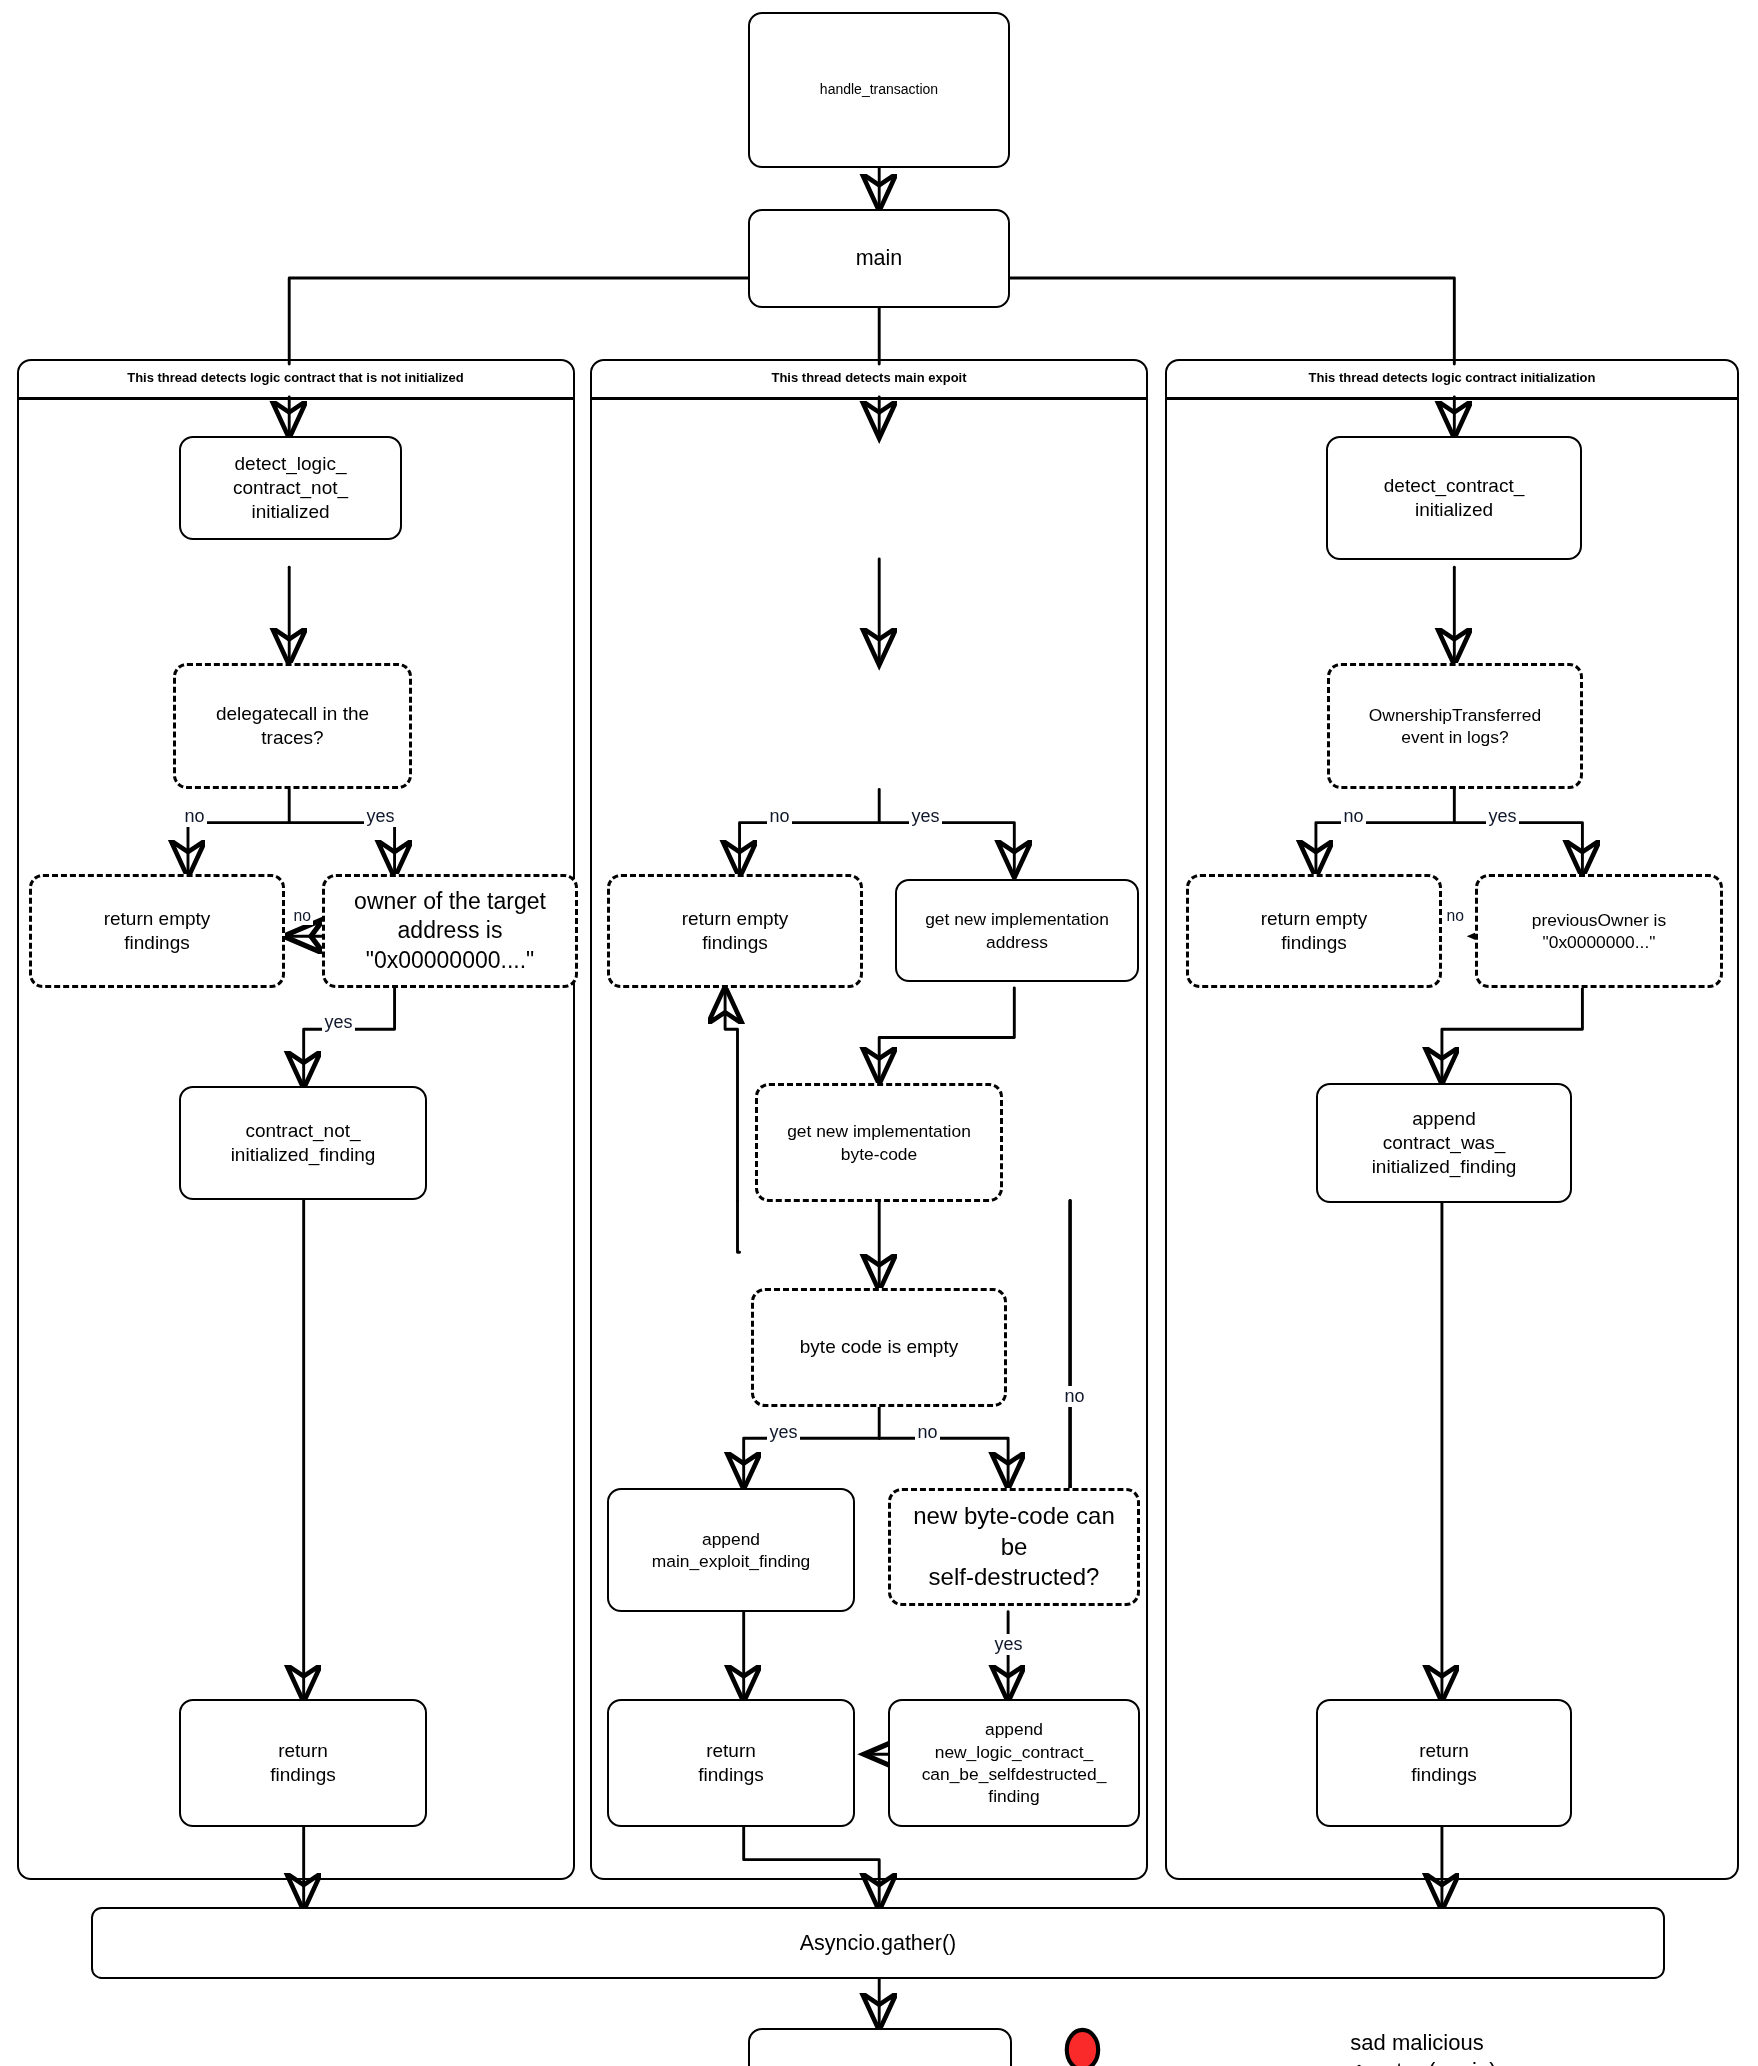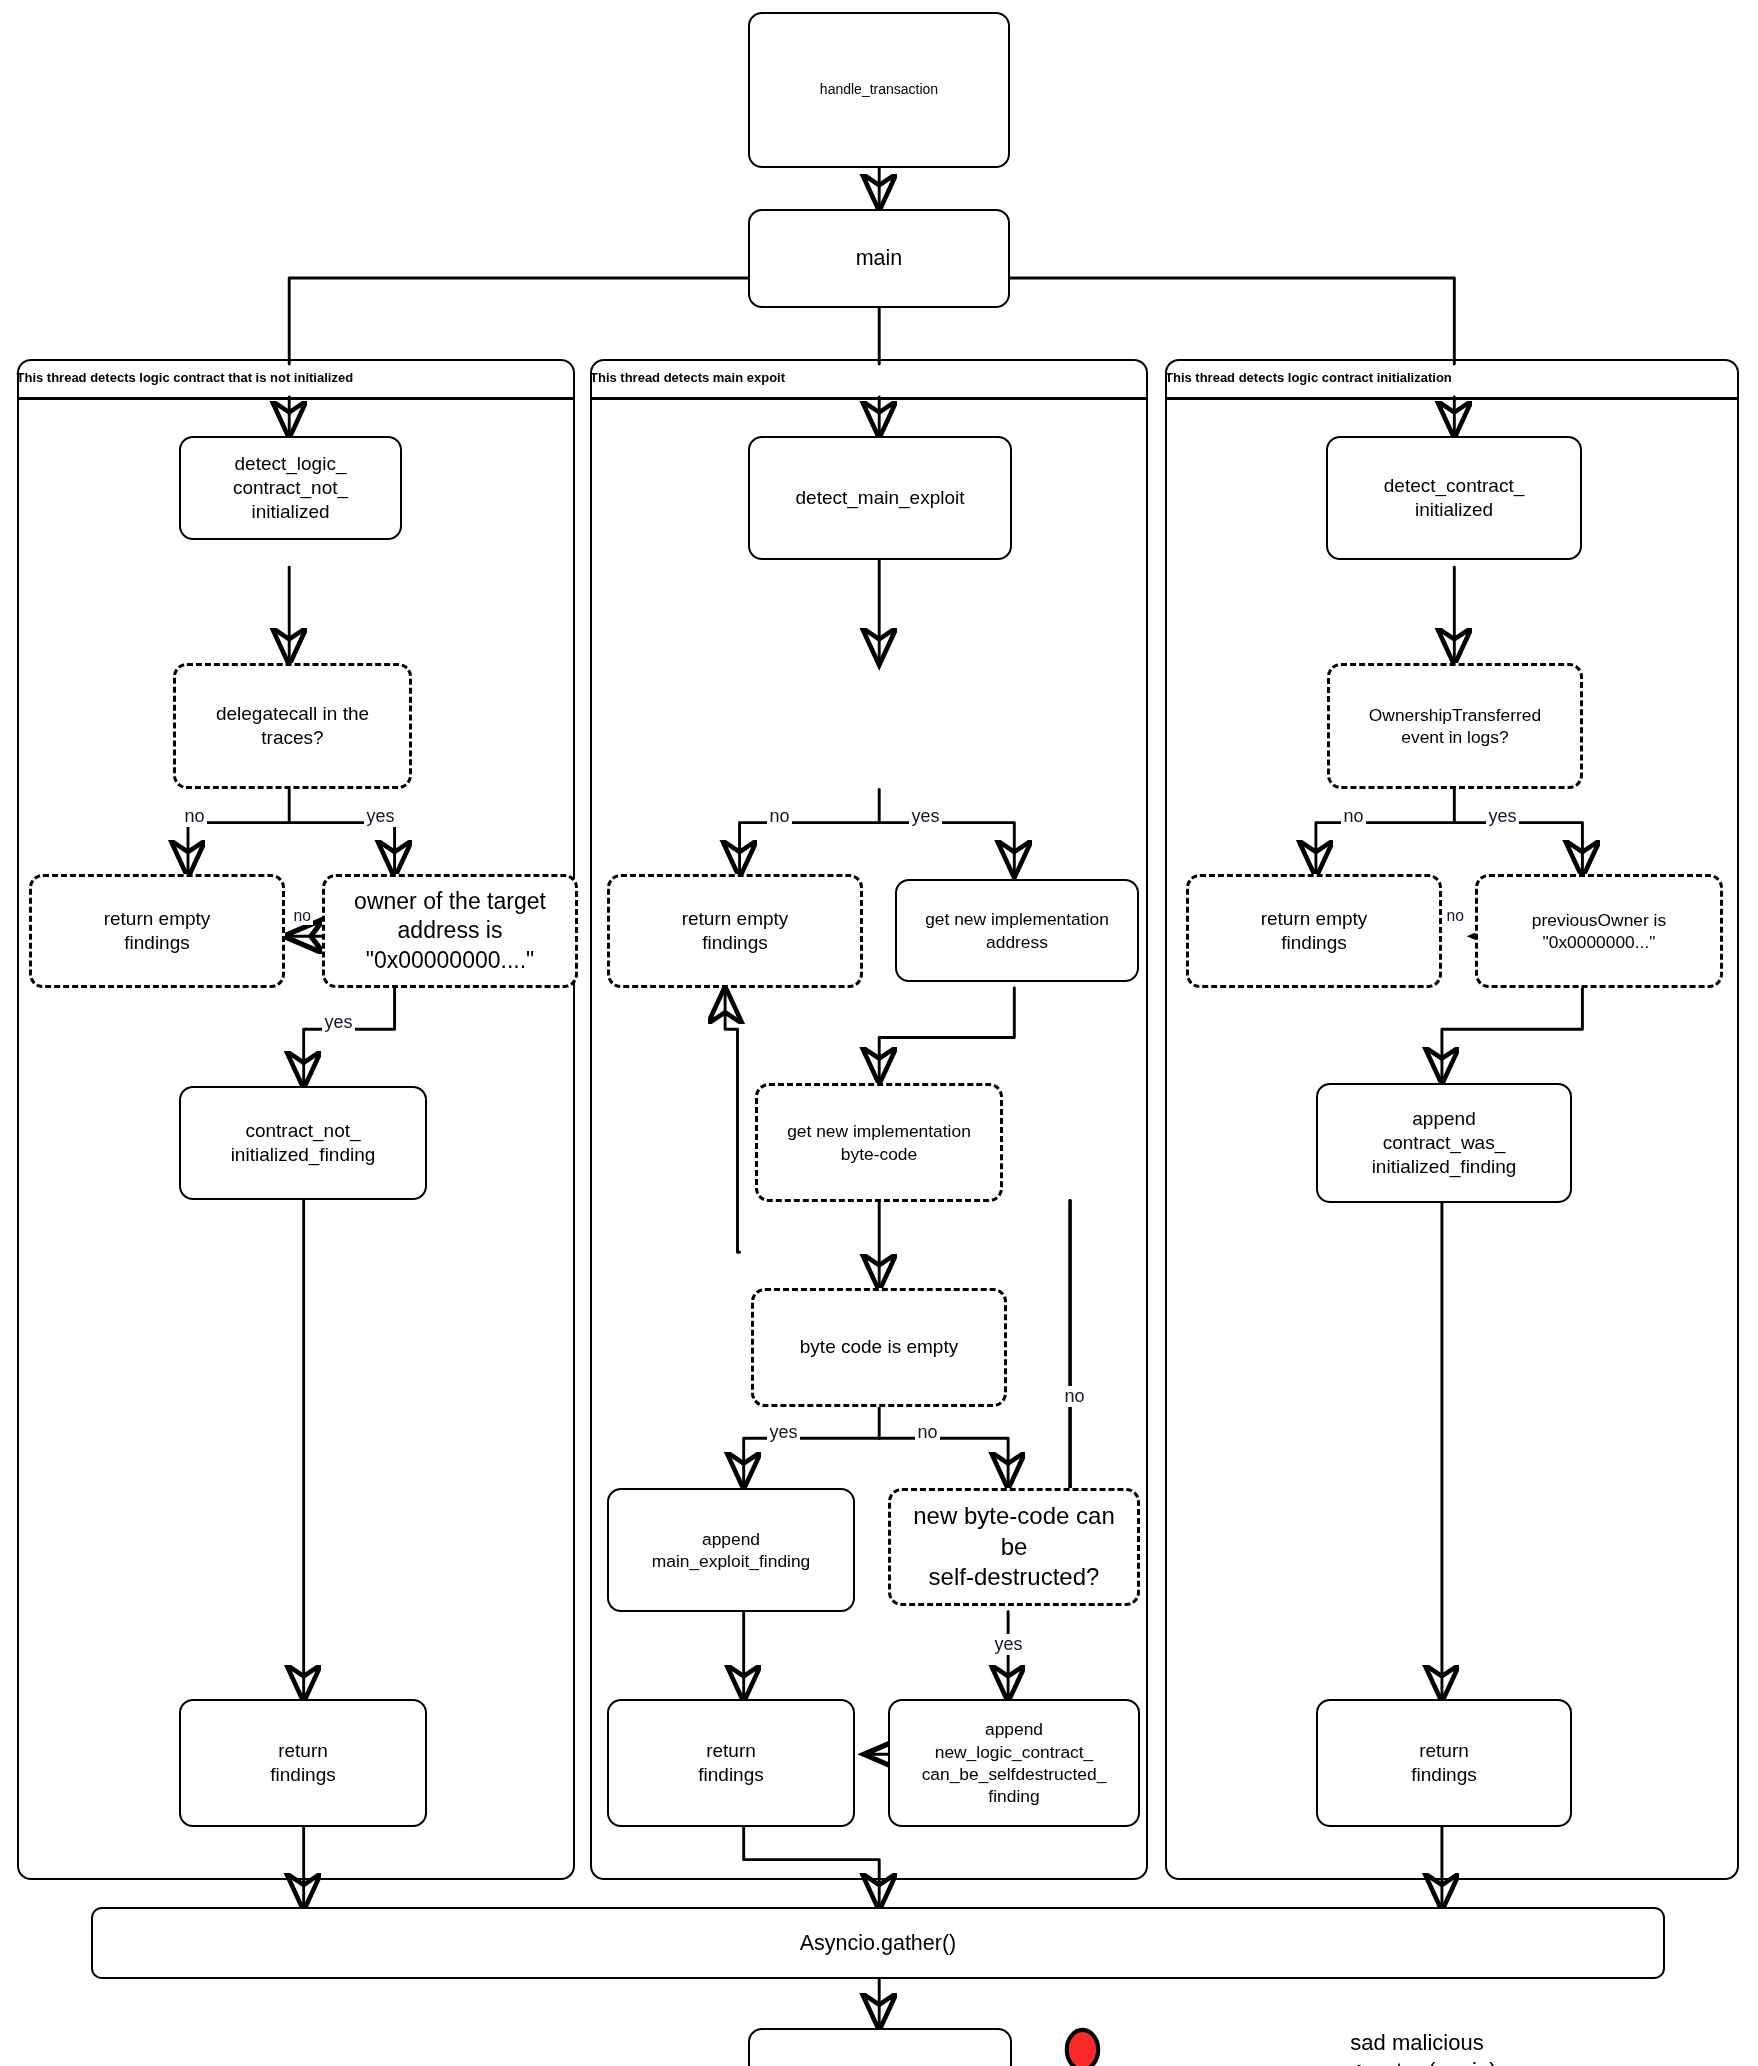--- a/index.html
+++ b/index.html
@@ -29,20 +29,21 @@
   .lane{
     position:absolute;
     box-sizing:border-box;
     border:2.9px solid #000;
     border-radius:14px;
     background:transparent;
     z-index:1;
   }
   .lane-title{
     position:absolute;
+    text-align:center;
     font-weight:bold;
     font-size:13px;
     color:#000;
     z-index:3;
   }
   .lane-sep{
     position:absolute;
     height:2.9px;background:#000;z-index:3;
   }
   .gatherbar{
@@ -206,21 +207,20 @@
 initialized_finding</div>
 
   <div class="nodebox" style="left:179px;top:1699px;width:248px;height:128px;white-space:pre-line;">return
 findings</div>
 
   <div class="edgelabel" style="left:182px;top:806px;">no</div>
   <div class="edgelabel" style="left:364px;top:806px;">yes</div>
   <div class="edgelabel small" style="left:291px;top:907px;">no</div>
   <div class="edgelabel" style="left:322px;top:1012px;">yes</div>
 
-  <div class="nodebox" style="left:748px;top:436px;width:264px;height:124px;">detect_main_exploit</div>
 
 
   <div class="nodebox dashed" style="left:607px;top:874px;width:256px;height:114px;white-space:pre-line;">return empty
 findings</div>
 
   <div class="nodebox" style="left:895px;top:879px;width:244px;height:103px;white-space:pre-line;font-size:17.4px;">get new implementation
 address</div>
 
   <div class="nodebox dashed" style="left:755px;top:1083px;width:248px;height:119px;white-space:pre-line;font-size:17.4px;">get new implementation
 byte-code</div>

